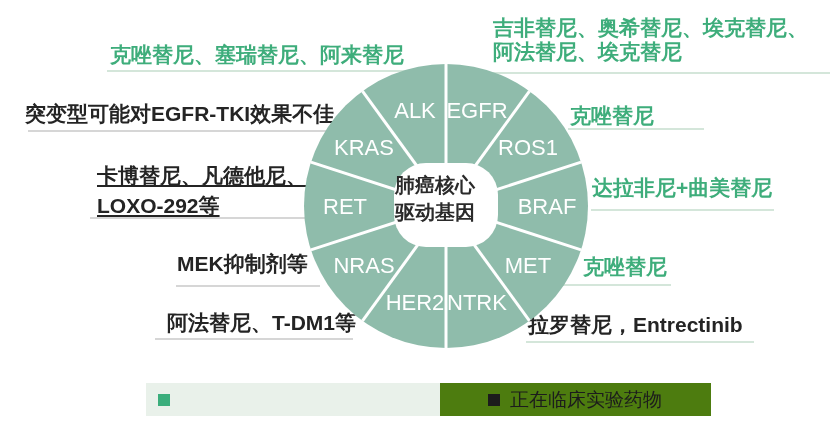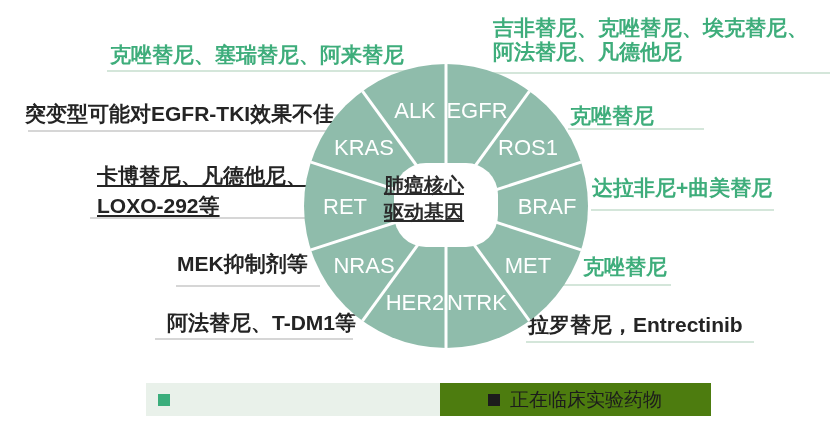--- a/index.html
+++ b/index.html
@@ -9,22 +9,22 @@
   }
   .ann{position:absolute;font-size:21px;font-weight:bold;color:#242424;white-space:nowrap;line-height:1.15;}
   .ann.green{color:#3EAD7B;}
   .ul{position:absolute;height:2px;background:#d6d6d6;}
   .ul.g{background:#d4e6da;}
   .two-line{line-height:24px;}
   .ret-lines{line-height:30px;text-decoration:underline;}
   .wheel{position:absolute;left:296px;top:56px;width:300px;height:300px;}
   .wheel text{font-family:"Liberation Sans","DejaVu Sans",sans-serif;font-size:22px;fill:#ffffff;}
   .center-label{
-    position:absolute;left:372px;top:172px;width:104px;text-align:center;
-    font-size:20px;font-weight:bold;color:#2a2a2a;line-height:27px;text-decoration:underline;
+    position:absolute;left:383px;top:172px;width:104px;text-align:center;
+    font-size:20px;font-weight:bold;color:#2a2a2a;line-height:27px;
   }
   .legend-strip{position:absolute;top:383px;height:33px;display:flex;align-items:center;}
   .legend-left{left:146px;width:294px;background:#e9f1ea;}
   .legend-right{left:440px;width:271px;background:#4d7c0f;}
   .sq{width:12px;height:12px;display:inline-block;flex:0 0 auto;}
   .sq.greensq{background:#3BAE7C;margin-left:12px;margin-right:9px;}
   .sq.blacksq{background:#1c1c1c;margin-left:48px;margin-right:10px;}
   .legend-text{font-size:18px;}
   .legend-left .legend-text{color:#3BAE7C;font-weight:bold;}
   .legend-right .legend-text{color:#1c1c1c;font-size:19px;}
@@ -32,22 +32,22 @@
 </style>
 </head>
 <body>
 
 <div class="canvas">
 
   <div class="ann green" style="left:110px;top:43px;">克唑替尼、塞瑞替尼、阿来替尼</div>
   <div class="ul g" style="left:107px;top:70px;width:315px;"></div>
 
   <div class="ann green two-line" style="left:493px;top:16px;">
-    <div>吉非替尼、克唑替尼、埃克替尼、</div>
-    <div>阿法替尼、凡德他尼</div>
+    <div>吉非替尼、奥希替尼、埃克替尼、</div>
+    <div>阿法替尼、埃克替尼</div>
   </div>
   <div class="ul g" style="left:493px;top:72px;width:337px;"></div>
 
   <div class="ann" style="left:25px;top:102px;">突变型可能对EGFR-TKI效果不佳</div>
   <div class="ul" style="left:28px;top:130px;width:308px;"></div>
 
   <div class="ann ret-lines" style="left:97px;top:161px;">
     <div>卡博替尼、凡德他尼、</div>
     <div>LOXO-292等</div>
   </div>

